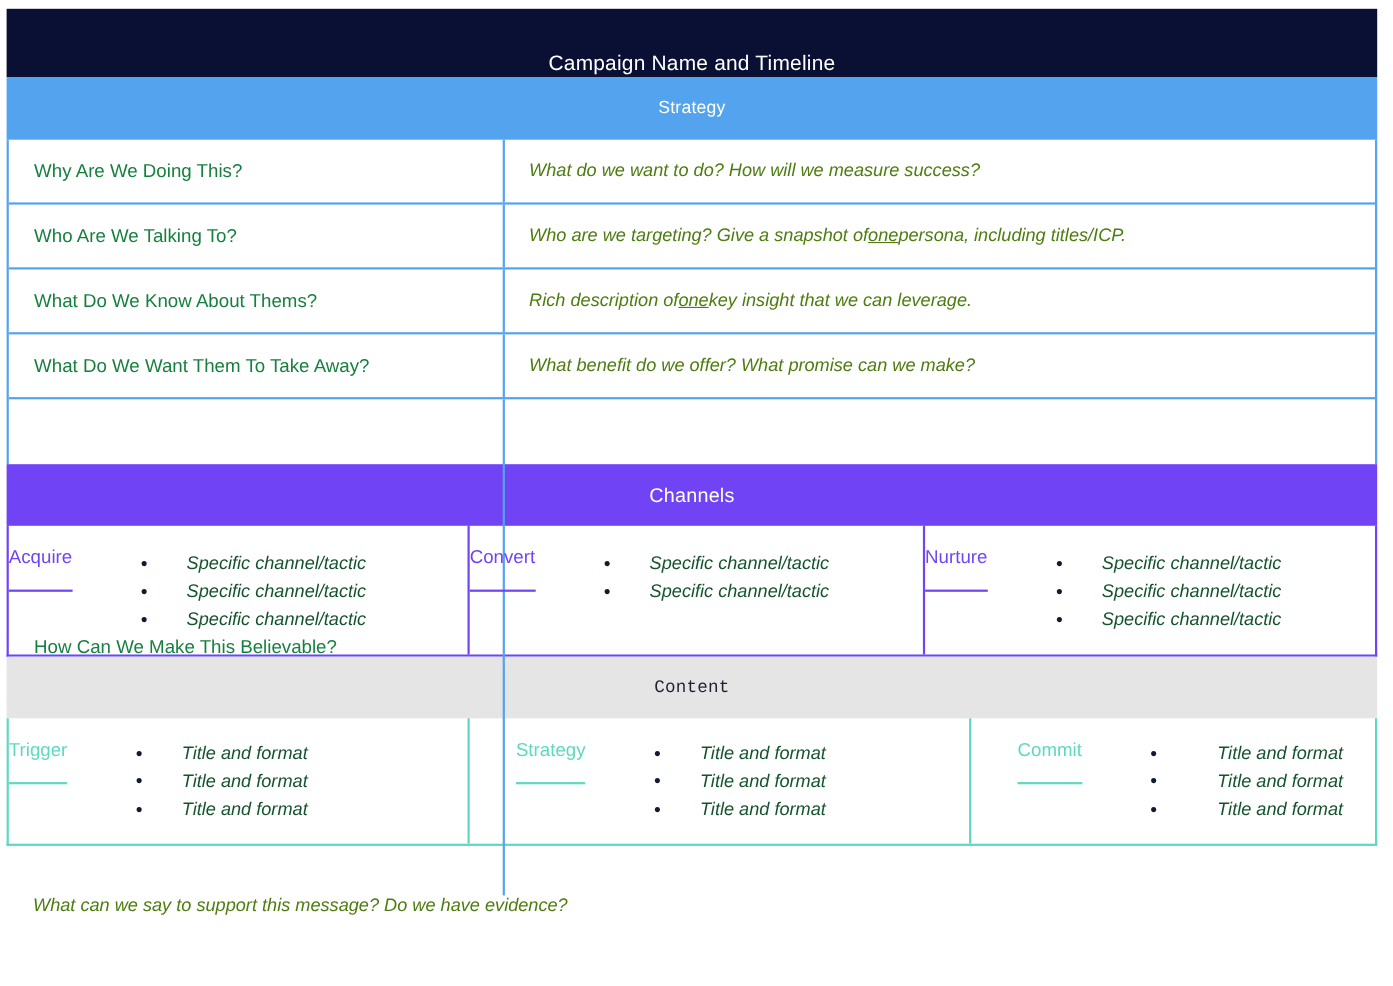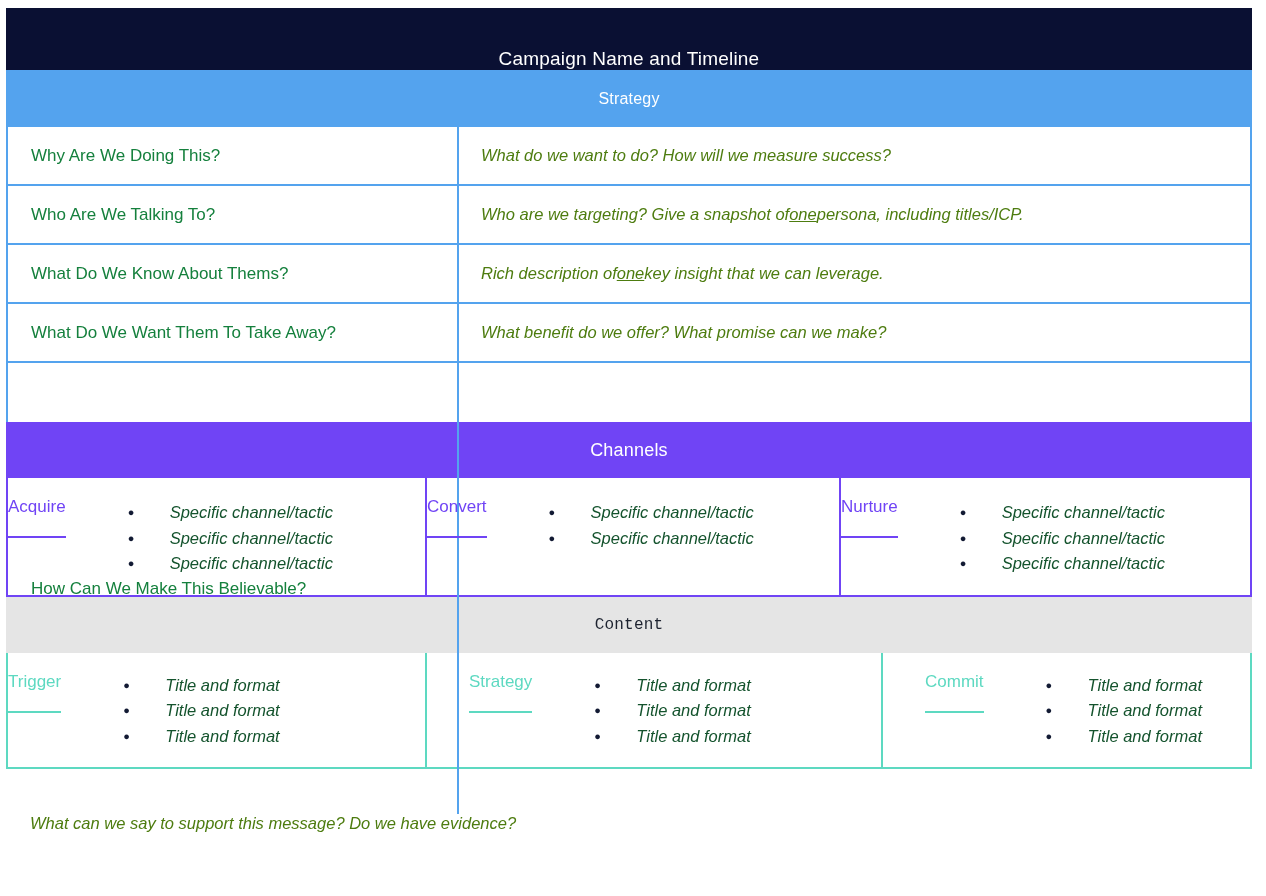--- a/index.html
+++ b/index.html
@@ -161,21 +161,21 @@
   }
 
   
   .content-block {
     border-left: 2px solid #5dd9c1;
     border-right: 2px solid #5dd9c1;
     border-bottom: 2px solid #5dd9c1;
     gap: 42px;
   }
   .content-block .col { border-right: 2px solid #5dd9c1; }
-  .content-block .col:last-child { border-right: none; }
+  .content-block .col:last-child { border-right: none; text-align: center; }
   .content-block .col-head {
     color: #5dd9c1;
     border-bottom: 2px solid #5dd9c1;
   }
   .content-block .col-body { padding-top: 20px; }
 </style>
 </head>
 <body>
 
 <div class="sheet">

